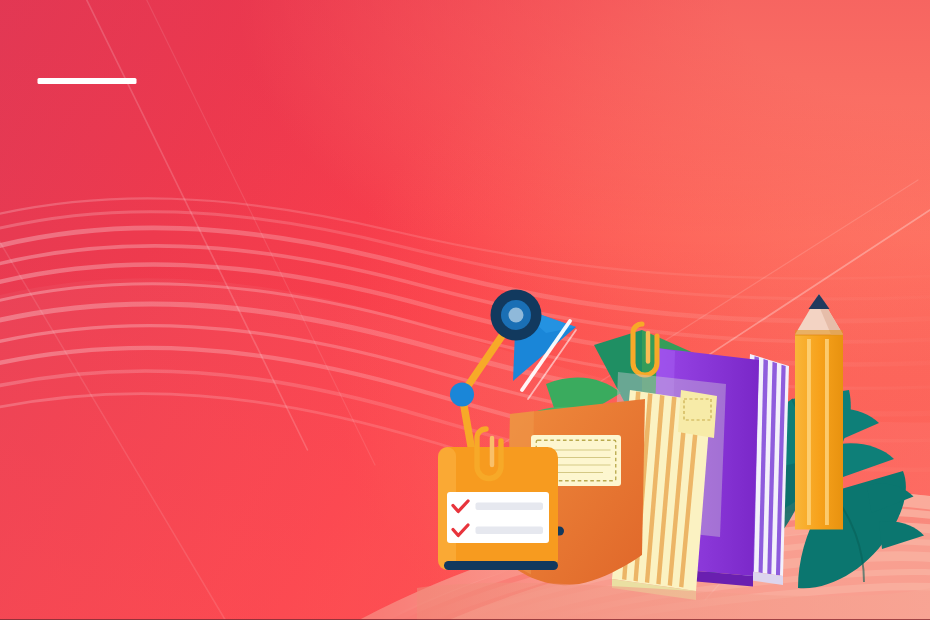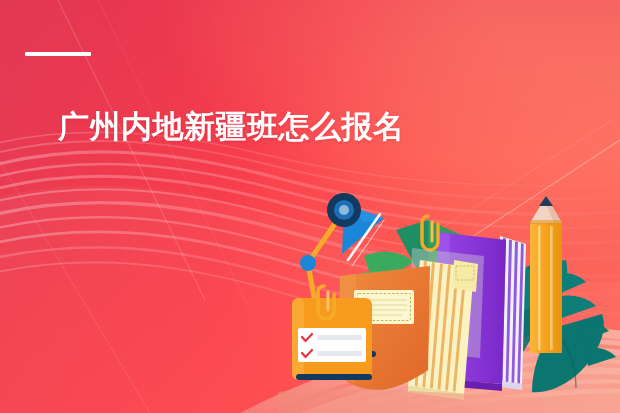--- a/index.html
+++ b/index.html
@@ -137,21 +137,20 @@
       <path d="M88,-20 L250,310" stroke-width="0.8" opacity=".10"></path>
       <path d="M-20,128 L150,413" stroke-width="1.0" opacity=".11"></path>
       <path d="M620,140 L330,330" stroke-width="1.2" opacity=".30"></path>
       <path d="M612,120 L300,318" stroke-width="0.8" opacity=".14"></path>
       <path d="M470,400 L560,300" stroke-width="0.9" opacity=".10"></path>
     </g>
   </svg>
 
   <div class="dash"></div>
 
-  <h1 class="title">广州内地新疆班怎么报名</h1>
 
   <div class="illo">
     <svg viewBox="0 0 342 235" preserveAspectRatio="xMidYMid meet">
       <defs>
         <linearGradient id="gOrangeBook" x1="0" y1="0" x2="1" y2="1">
           <stop offset="0" stop-color="#ef8a3c"></stop>
           <stop offset="1" stop-color="#e0672a"></stop>
         </linearGradient>
         <linearGradient id="gPurple" x1="0" y1="0" x2="1" y2="0">
           <stop offset="0" stop-color="#9a47e8"></stop>

